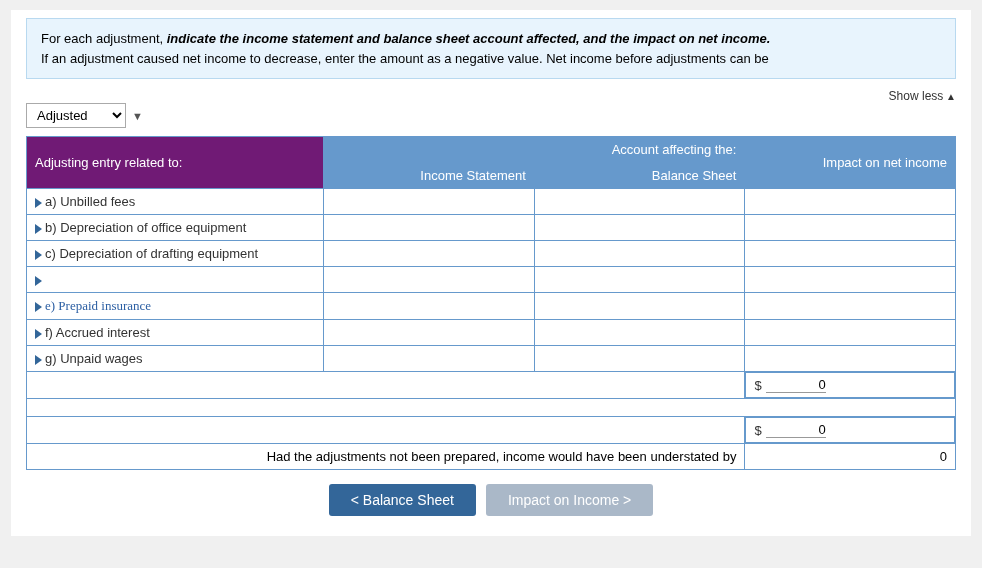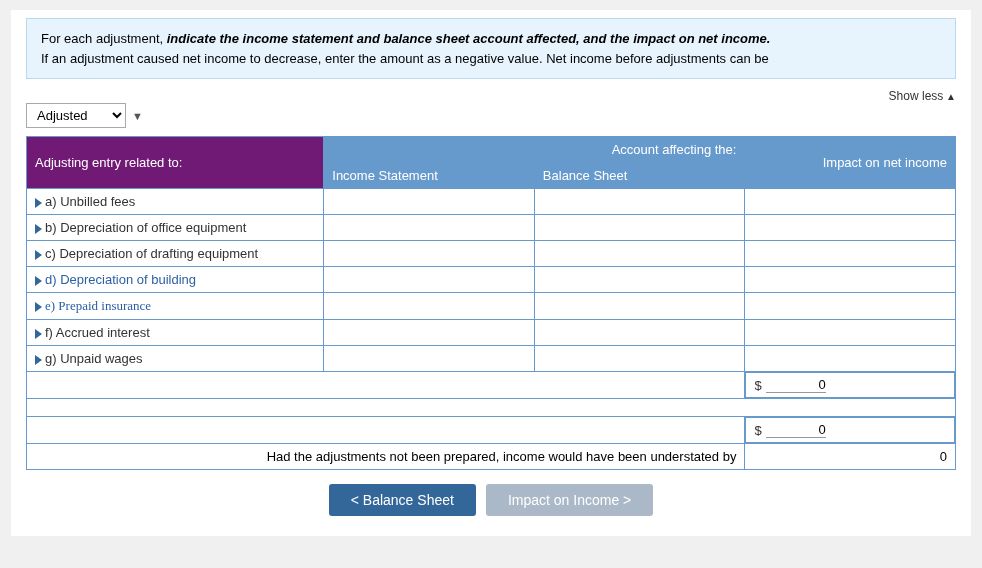--- a/index.html
+++ b/index.html
@@ -81,21 +81,21 @@
       font-weight: normal;
     }
     .header-row-1 .col-label {
       background: #701a75;
       text-align: left;
       font-weight: normal;
     }
     .header-row-2 th {
       background: #6699cc;
       color: #fff;
-      text-align: left;
+      text-align: right;
       font-weight: normal;
     }
     
     .data-row td {
       background: #fff;
       vertical-align: middle;
     }
     .data-row td.label-cell {
       color: #333;
     }
@@ -220,21 +220,21 @@
       </tr>
 
       <tr class="data-row">
         <td class="label-cell"><span class="triangle"></span><span>c)  Depreciation of drafting equipment</span></td>
         <td class="input-cell"><input type="text" style=""></td>
         <td class="input-cell"><input type="text" style=""></td>
         <td class="input-cell"><input type="text" style=""></td>
       </tr>
 
       <tr class="data-row">
-        <td class="label-cell label-cell-text"><span class="triangle"></span><span style="color:#2c5fa3;">d)  Depreciation of building</span></td>
+        <td class="label-cell label-cell-text"><span class="triangle"></span></td>
         <td class="input-cell"><input type="text" style=""></td>
         <td class="input-cell"><input type="text" style=""></td>
         <td class="input-cell"><input type="text" style=""></td>
       </tr>
 
       <tr class="data-row">
         <td class="label-cell"><span class="triangle"></span><span style="color:#2c5fa3;font-family:Liberation Serif, serif;">e)  Prepaid insurance</span></td>
         <td class="input-cell"><input type="text" style=""></td>
         <td class="input-cell"><input type="text" style=""></td>
         <td class="input-cell"><input type="text" style=""></td>

